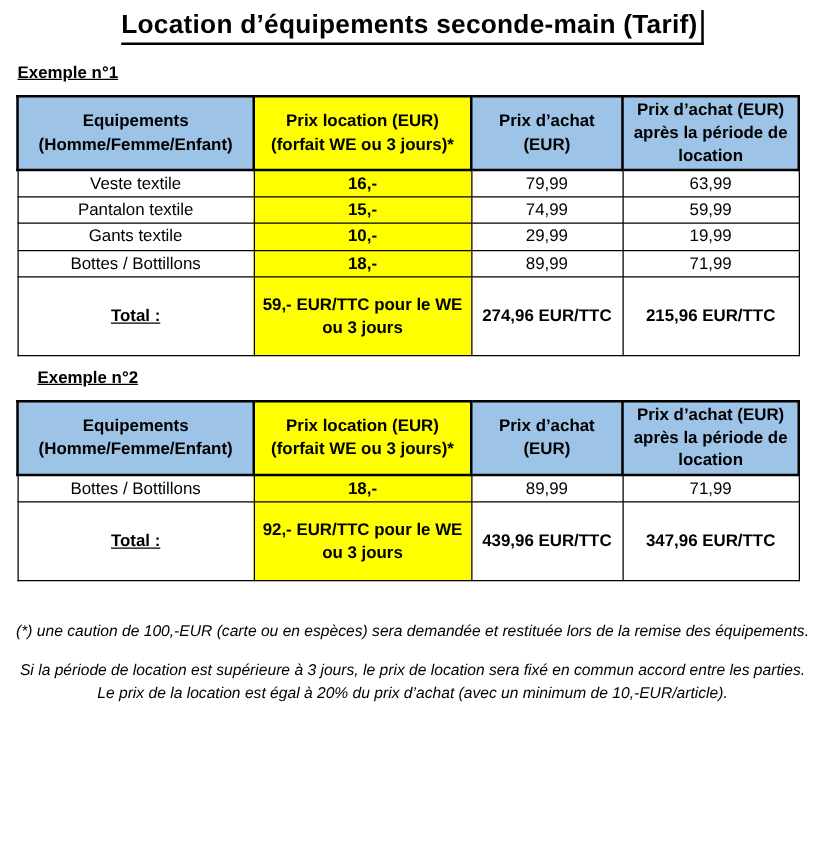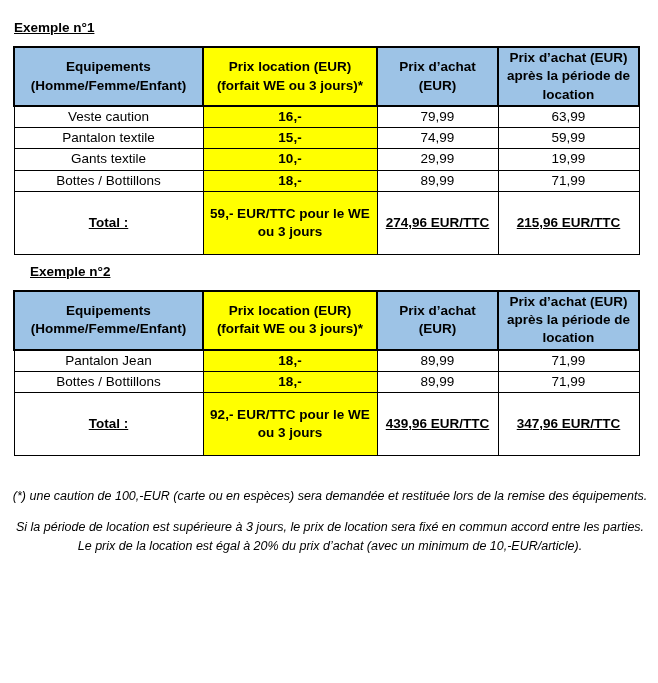--- a/index.html
+++ b/index.html
@@ -60,56 +60,59 @@
     border-width:2px;
   }
   table.tariff th.col-rent{background:var(--yellow);}
   table.tariff td.col-rent{background:var(--yellow);font-weight:bold;}
   tr.data-row{height:20px;}
   tr.total-row{height:63px;}
   tr.total-row td{font-weight:bold;}
   td.total-label{font-size:15px;}
   td.total-label span{text-decoration:underline;}
   td.total-rent{font-size:15px;line-height:1.3;}
-  td.total-buy{font-size:13px;text-decoration:underline;}
+  td.total-buy{font-size:13px;}
 
   
   .notes{margin-top:31px;}
   .note{
     font-style:italic;font-weight:normal;
     font-size:12.5px;line-height:1.45;
     margin:8px 0 13px 0;
     max-width:642px;
     text-align:center;
   }
 </style>
 </head>
 <body>
 
 <div class="page">
 
+  <div class="title-wrap">
+    <span class="doc-title">Location d’équipements seconde-main (Tarif)</span>
+  </div>
 
   <div class="example-heading">Exemple n°1</div>
 
   <table class="tariff">
     <colgroup>
         <col class="c1">
         <col class="c2">
         <col class="c3">
         <col class="c4">
       </colgroup>
     <tbody>
         <tr>
       <th>Equipements (Homme/Femme/Enfant)</th>
       <th class="col-rent">Prix location (EUR) (forfait WE ou 3 jours)*</th>
       <th>Prix d’achat (EUR)</th>
       <th>Prix d’achat (EUR) après la période de location</th>
     </tr>
     <tr class="data-row">
-      <td>Veste caution</td>
+      <td>Veste textile</td>
       <td class="col-rent">16,-</td>
       <td>79,99</td>
       <td>63,99</td>
     </tr>
     <tr class="data-row">
       <td>Pantalon textile</td>
       <td class="col-rent">15,-</td>
       <td>74,99</td>
       <td>59,99</td>
     </tr>
@@ -144,26 +147,20 @@
         <col class="c4">
       </colgroup>
     <tbody>
         <tr>
       <th>Equipements (Homme/Femme/Enfant)</th>
       <th class="col-rent">Prix location (EUR) (forfait WE ou 3 jours)*</th>
       <th>Prix d’achat (EUR)</th>
       <th>Prix d’achat (EUR) après la période de location</th>
     </tr>
     <tr class="data-row">
-      <td>Pantalon Jean</td>
-      <td class="col-rent">18,-</td>
-      <td>89,99</td>
-      <td>71,99</td>
-    </tr>
-    <tr class="data-row">
       <td>Bottes / Bottillons</td>
       <td class="col-rent">18,-</td>
       <td>89,99</td>
       <td>71,99</td>
     </tr>
     <tr class="total-row">
       <td class="total-label"><span>Total :</span></td>
       <td class="col-rent total-rent">92,- EUR/TTC pour le WE ou 3 jours</td>
       <td class="total-buy">439,96 EUR/TTC</td>
       <td class="total-buy">347,96 EUR/TTC</td>

